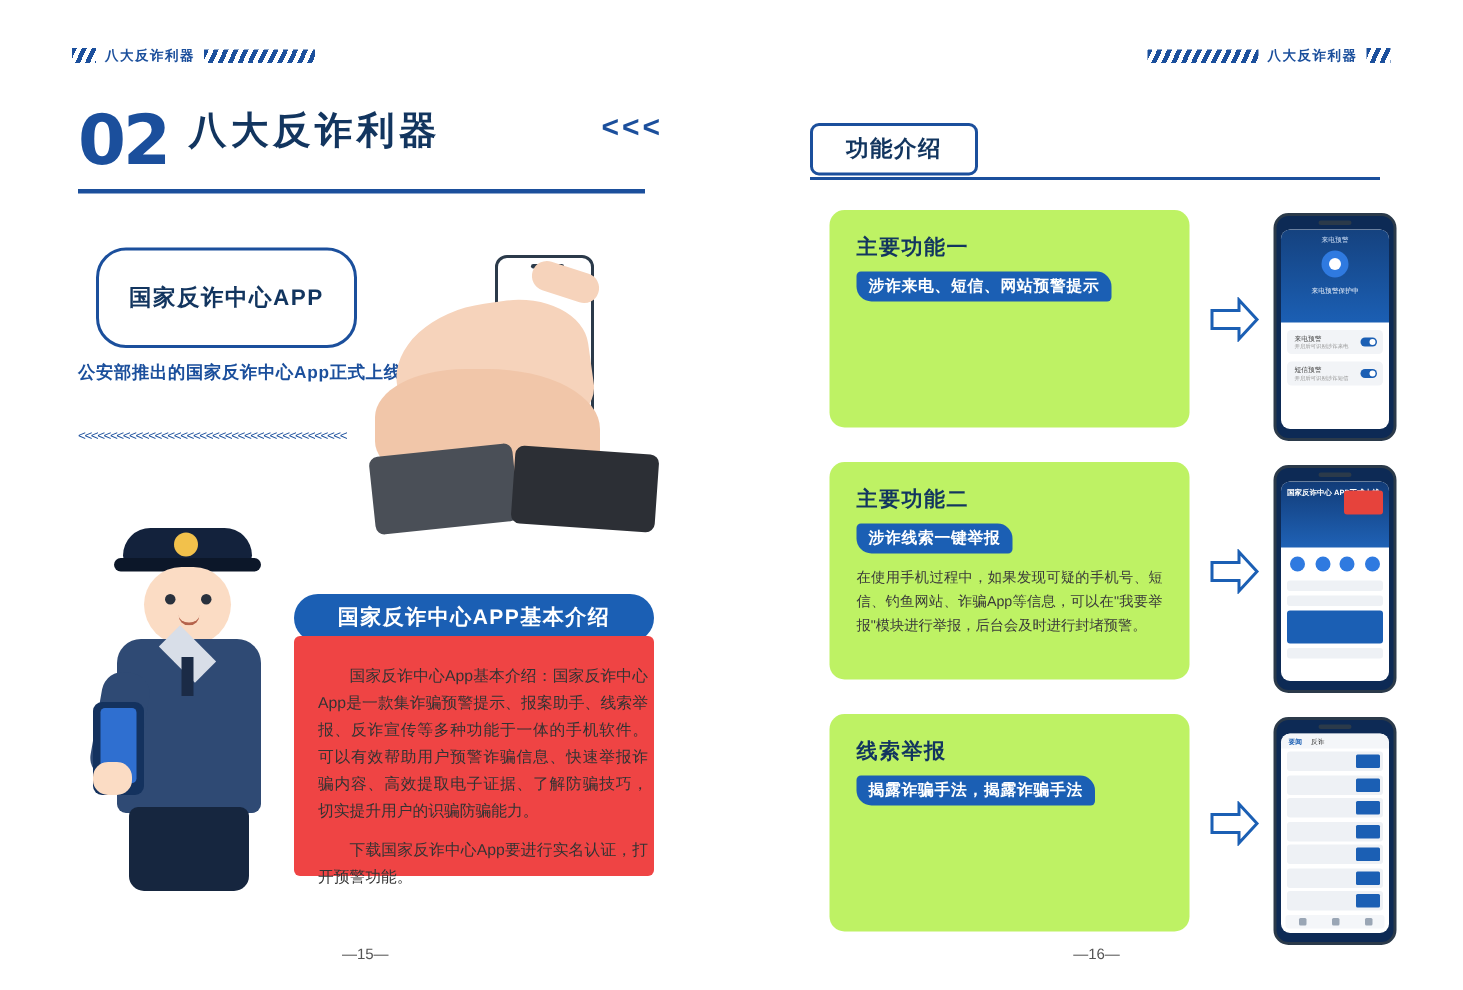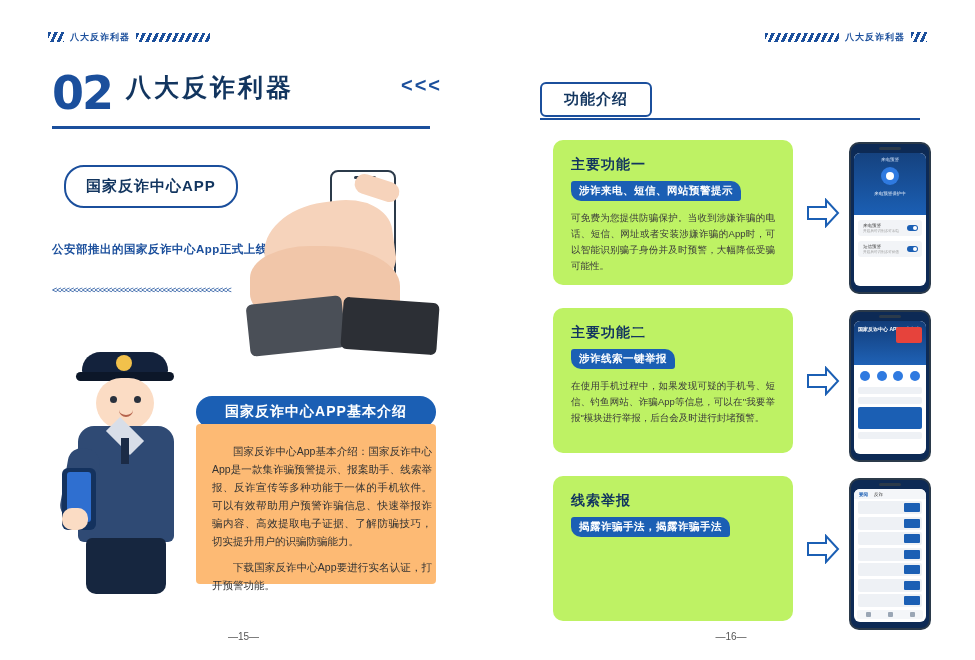--- a/index.html
+++ b/index.html
@@ -46,21 +46,21 @@
   .chapter-arrows {
     margin-left:auto; font-size:20px; color:#1b4f9c; font-weight:bold;
     letter-spacing:2px; line-height:26px;
   }
   .chapter-rule { position:absolute; left:52px; top:126px; width:378px; height:3px; background:#1b4f9c; }
 
   
   .pill {
     position:absolute; left:64px; top:165px;
     border:2px solid #1b4f9c; border-radius:20px;
-    padding:10px 20px; font-size:15px; font-weight:bold; color:#12355f;
+    padding:22px 20px; font-size:15px; font-weight:bold; color:#12355f;
     background:#fff; letter-spacing:1px;
   }
   .date-block { position:absolute; left:52px; top:240px; width:260px; }
   .date-block div {
     font-size:11.5px; font-weight:bold; color:#1b4f9c; line-height:19px; letter-spacing:.5px;
   }
   .squiggle {
     position:absolute; left:52px; top:285px; width:200px; height:10px; color:#1b4f9c;
     font-size:9px; overflow:hidden; white-space:nowrap; letter-spacing:-1px;
   }
@@ -124,21 +124,21 @@
 
   
   .info-head {
     position:absolute; left:196px; top:396px; width:240px; height:32px;
     background:#1b5fb4; border-radius:16px 16px 16px 16px;
     color:#fff; font-size:14px; font-weight:bold; letter-spacing:1px;
     display:flex; align-items:center; justify-content:center;
   }
   .info-body {
     position:absolute; left:196px; top:424px; width:240px; height:160px;
-    background:#fdba74; border-radius:4px; padding:18px 4px 10px 16px;
+    background:#ef4444; border-radius:4px; padding:18px 4px 10px 16px;
     font-size:10.5px; line-height:18px; color:#333;
   }
   .info-body p { margin:0 0 8px 0; text-indent:2em; text-align:justify; }
 
   .folio { position:absolute; bottom:18px; width:100%; text-align:center; font-size:10px; color:#555; }
 
   
   .sec-title-wrap { position:absolute; left:540px; top:82px; width:220px; }
   .sec-title {
     display:inline-block; border:2px solid #1b4f9c; border-radius:6px;
@@ -279,21 +279,20 @@
 </div>
 
 <div class="sec-title-wrap">
   <span class="sec-title">功能介绍</span>
 </div>
 <div class="sec-title-underline"></div>
 
 <div class="feature f1">
   <div class="f-title">主要功能一</div>
   <div><span class="f-sub">涉诈来电、短信、网站预警提示</span></div>
-  <div class="f-text">可免费为您提供防骗保护。当收到涉嫌诈骗的电话、短信、网址或者安装涉嫌诈骗的App时，可以智能识别骗子身份并及时预警，大幅降低受骗可能性。</div>
 </div>
 <div class="arrow a1">
   <svg width="34" height="30" viewBox="0 0 34 30">
       <path d="M2 9 H20 V2 L32 15 L20 28 V21 H2 Z" fill="#ffffff" stroke="#1b5fb4" stroke-width="2"></path>
     </svg>
 </div>
 <div class="sphone p1">
   <div class="sp-notch"></div>
   <div class="sp-screen">
     <div class="sp1-top">

